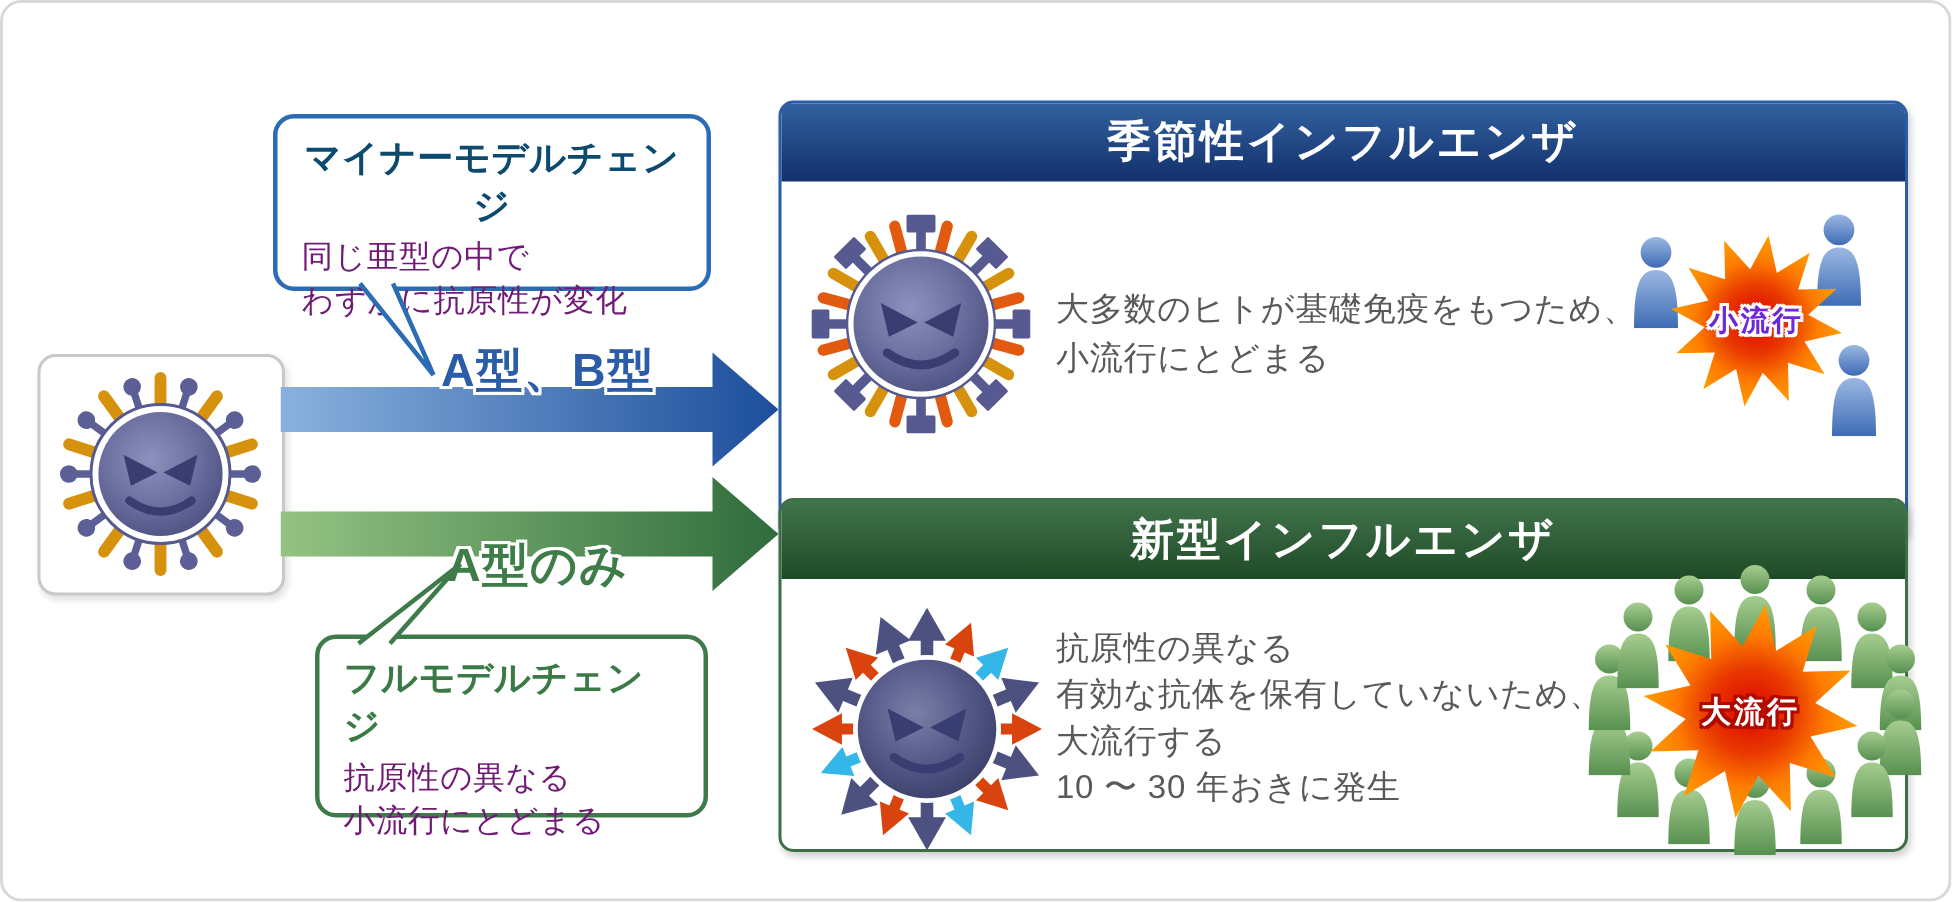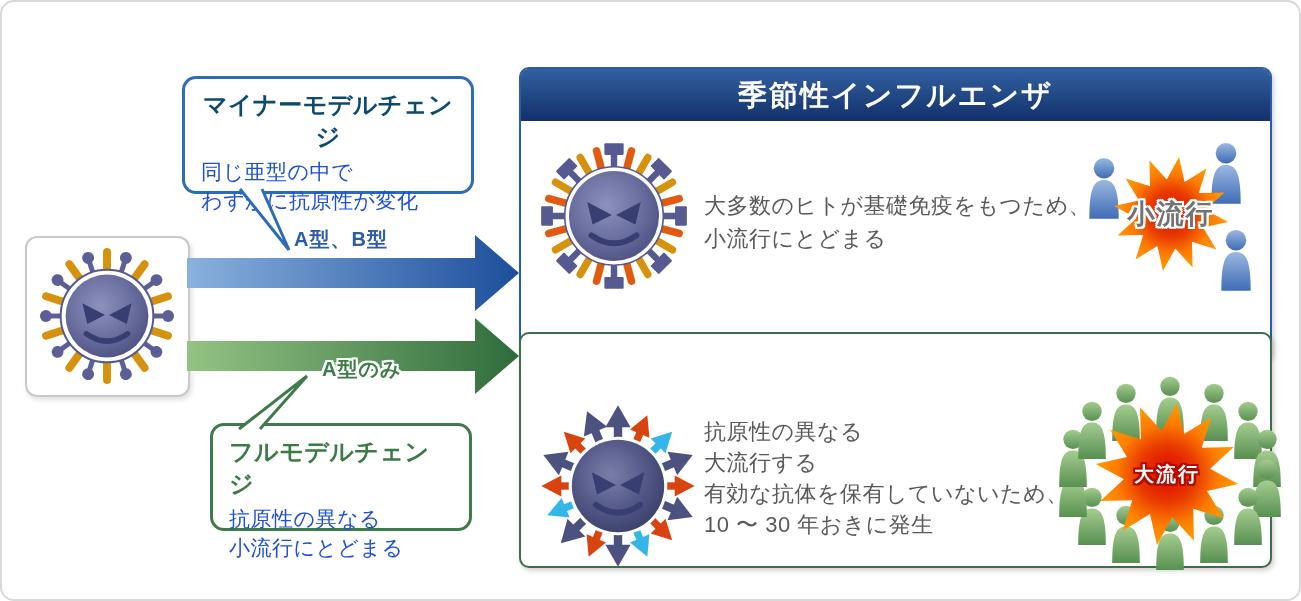--- a/index.html
+++ b/index.html
@@ -9,55 +9,55 @@
   .page-title{position:absolute;left:28px;top:12px;font-size:23px;color:#7b7b7b;letter-spacing:1px;}
 
   
   .source-box{position:absolute;left:23px;top:234px;width:161px;height:157px;background:#fff;
               border:2px solid #c9c9c9;border-radius:12px;box-shadow:2px 3px 5px rgba(0,0,0,.12);}
   .source-box svg{position:absolute;left:11px;top:9px;}
 
   
   .callout{position:absolute;background:#fff;border-radius:14px;box-sizing:border-box;padding:8px 16px 6px 16px;}
   .callout-minor{left:180px;top:74px;width:292px;height:118px;border:3px solid #2b6cb5;}
-  .callout-full{left:208px;top:421px;width:262px;height:108px;border:3px solid #3f7a4a;}
+  .callout-full{left:208px;top:421px;width:262px;height:122px;border:3px solid #3f7a4a;}
   .callout h3{margin:2px 0 4px 0;font-size:24px;letter-spacing:.5px;}
   .callout-minor h3{color:#0c4a6e;text-align:center;}
   .callout-full h3{color:#3a7b45;}
-  .callout .cline{font-size:21px;color:#1d4ed8;line-height:29px;letter-spacing:.5px;}
+  .callout .cline{font-size:21px;color:#701a75;line-height:29px;letter-spacing:.5px;}
   .tail{position:absolute;}
 
   
   .flow-arrow{position:absolute;left:185px;width:332px;height:82px;}
-  .arrow-label{position:absolute;font-size:20px;font-weight:bold;letter-spacing:1px;white-space:nowrap;
+  .arrow-label{position:absolute;font-size:31px;font-weight:bold;letter-spacing:1px;white-space:nowrap;
      text-shadow:-2px 0 0 #fff,2px 0 0 #fff,0 -2px 0 #fff,0 2px 0 #fff,
                  -2px -2px 0 #fff,2px -2px 0 #fff,-2px 2px 0 #fff,2px 2px 0 #fff;}
   .arrow-label-blue{left:292px;top:224px;color:#2b5ca8;}
-  .arrow-label-green{left:320px;top:354px;color:#3e7c48;}
+  .arrow-label-green{left:296px;top:354px;color:#3e7c48;}
 
   
   .panel{position:absolute;left:517px;width:753px;background:#fff;border-radius:10px;box-sizing:border-box;
          box-shadow:2px 3px 5px rgba(0,0,0,.18);}
   .panel-seasonal{top:65px;height:294px;border:2px solid #2b5ca8;}
   .panel-novel{top:330px;height:236px;border:2px solid #3c6e47;}
   .panel-header{height:52px;border-radius:7px 7px 0 0;text-align:center;line-height:52px;
                 color:#fff;font-size:29px;font-weight:bold;letter-spacing:2px;}
   .panel-seasonal .panel-header{background:linear-gradient(to bottom,#32619f,#12306b);}
   .panel-novel .panel-header{background:linear-gradient(to bottom,#41744b,#1f4a27);}
   .panel-body-text{position:absolute;left:183px;color:#595959;font-size:22px;letter-spacing:.5px;}
   .panel-seasonal .panel-body-text{top:120px;line-height:33px;}
   .panel-novel .panel-body-text{top:82px;line-height:31px;}
   .virus-spot{position:absolute;}
 
   
   .burst-wrap{position:absolute;}
   .burst-wrap svg{position:absolute;left:0;top:0;}
   .burst-label{position:absolute;left:0;top:0;width:100%;height:100%;display:flex;align-items:center;
                justify-content:center;font-weight:bold;letter-spacing:2px;}
-  .burst-label-small{font-size:27px;color:#737373;
+  .burst-label-small{font-size:19px;color:#6d28d9;
      text-shadow:-2px 0 0 #fff,2px 0 0 #fff,0 -2px 0 #fff,0 2px 0 #fff,
                  -2px -2px 0 #fff,2px -2px 0 #fff,-2px 2px 0 #fff,2px 2px 0 #fff;}
   .burst-label-large{font-size:20px;color:#fff;
      text-shadow:-2px 0 0 #b00b00,2px 0 0 #b00b00,0 -2px 0 #b00b00,0 2px 0 #b00b00,
                  -2px -2px 0 #b00b00,2px -2px 0 #b00b00,-2px 2px 0 #b00b00,2px 2px 0 #b00b00;}
   .person{position:absolute;}
 </style>
 </head>
 <body>
 
@@ -260,20 +260,21 @@
 
     <div class="burst-wrap" style="left:590px;top:85px;width:120px;height:120px">
       <svg width="120" height="120">
           <use href="#burstStar" width="120" height="120"></use>
         </svg>
       <div class="burst-label burst-label-small">小流行</div>
     </div>
   </div>
 
   <div class="panel panel-novel">
+    <div class="panel-header">新型インフルエンザ</div>
 
     <svg class="virus-spot" style="left:13px;top:68px" width="168" height="168" viewBox="0 0 160 160">
       <g>
         <use href="#arrP"></use>
           <use href="#arrO" transform="rotate(22.5 80 80)"></use>
           <use href="#arrB" transform="rotate(45 80 80)"></use>
         <use href="#arrP" transform="rotate(67.5 80 80)"></use>
           <use href="#arrO" transform="rotate(90 80 80)"></use>
           <use href="#arrP" transform="rotate(112.5 80 80)"></use>
         <use href="#arrO" transform="rotate(135 80 80)"></use>
@@ -287,22 +288,22 @@
           <use href="#arrO" transform="rotate(315 80 80)"></use>
         <use href="#arrP" transform="rotate(337.5 80 80)"></use>
       </g>
       <circle cx="80" cy="80" r="47" fill="#fff"></circle>
       <circle cx="80" cy="80" r="44" fill="url(#gBodyDark)"></circle>
       <use href="#vface" transform="translate(10 10)"></use>
     </svg>
 
     <div class="panel-body-text">
       <div>抗原性の異なる</div>
+      <div>有効な抗体を保有していないため、</div>
       <div>大流行する</div>
-      <div>有効な抗体を保有していないため、</div>
       <div>10 〜 30 年おきに発生</div>
     </div>
 
     <svg class="person" style="left:628px;top:42px" width="42" height="58">
         <use href="#personG" width="42" height="58"></use>
       </svg>
     <svg class="person" style="left:672px;top:49px" width="42" height="58">
         <use href="#personG" width="42" height="58"></use>
       </svg>
     <svg class="person" style="left:706px;top:67px" width="42" height="58">

